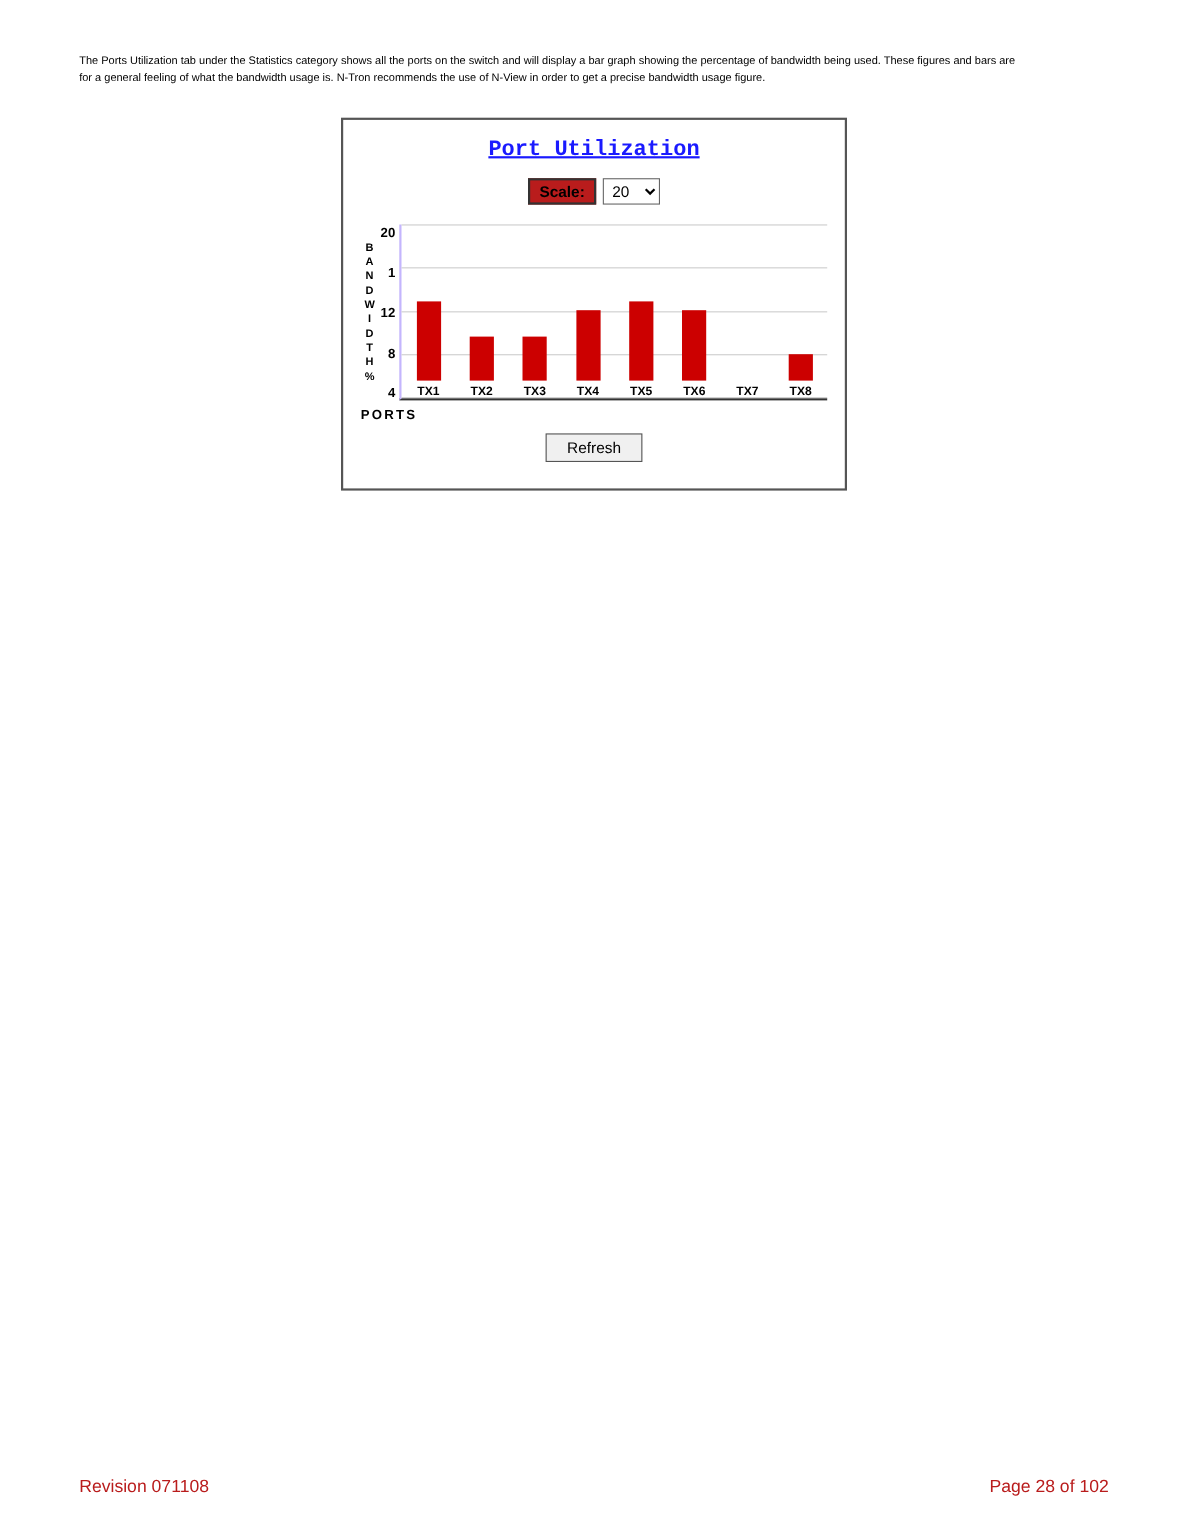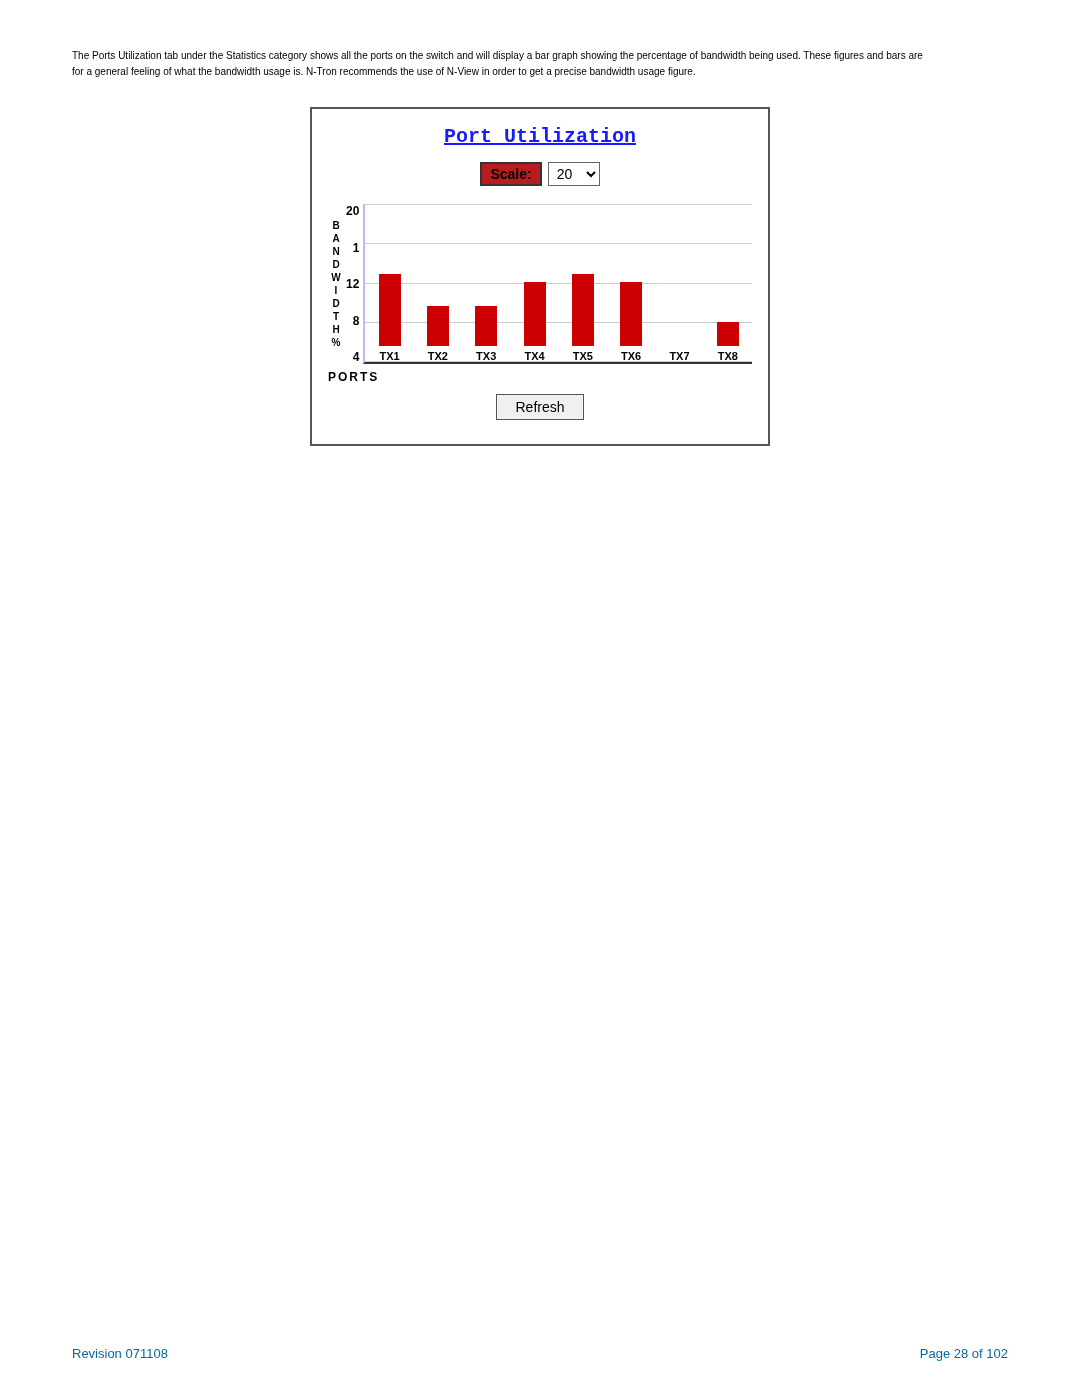--- a/index.html
+++ b/index.html
@@ -156,22 +156,22 @@
       cursor: pointer;
       font-family: Arial, sans-serif;
     }
     .page-footer {
       position: absolute;
       bottom: 36px;
       left: 72px;
       right: 72px;
       display: flex;
       justify-content: space-between;
-      font-size: 13px;
-      color: #0369a1;
+      font-size: 16px;
+      color: #b91c1c;
     }
     .y-axis-letters {
       display: flex;
       flex-direction: column;
       align-items: center;
       justify-content: center;
       min-width: 16px;
       margin-right: 2px;
     }
     .y-axis-letters span {

